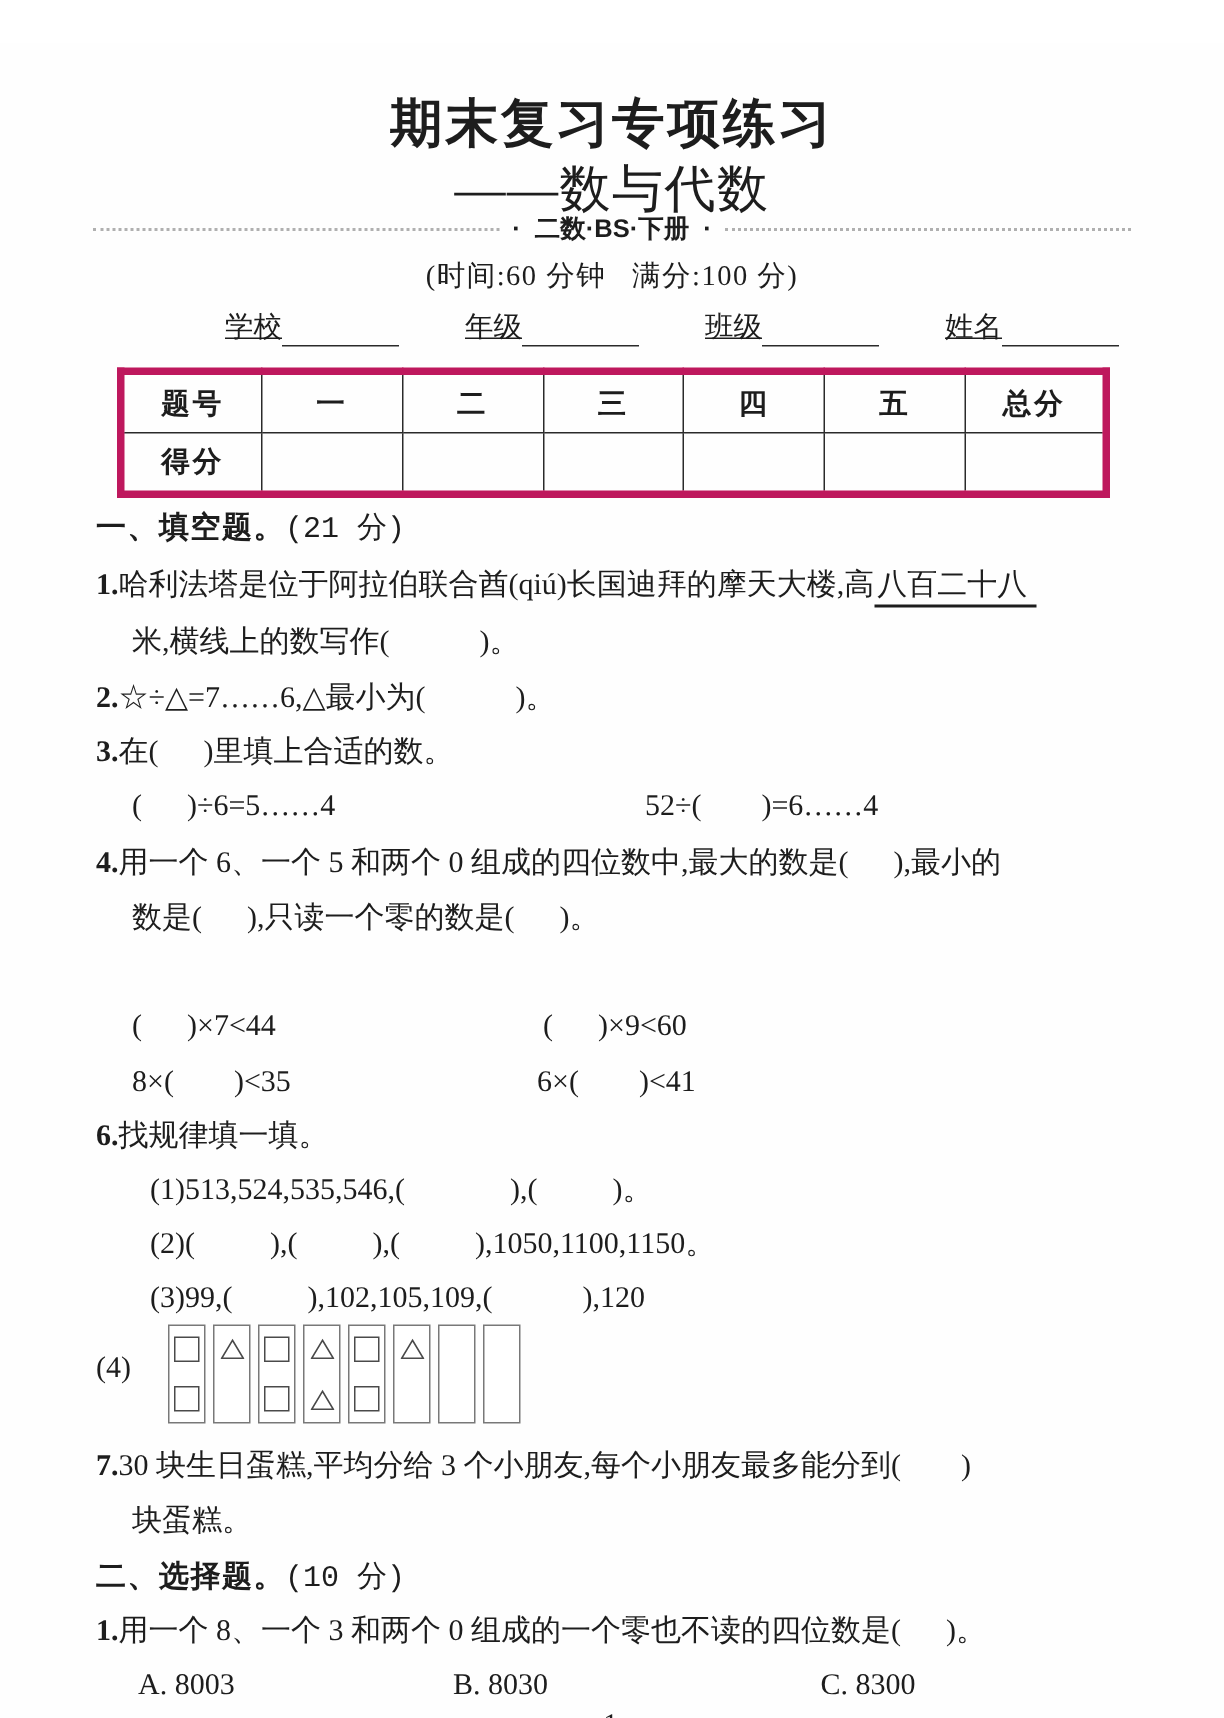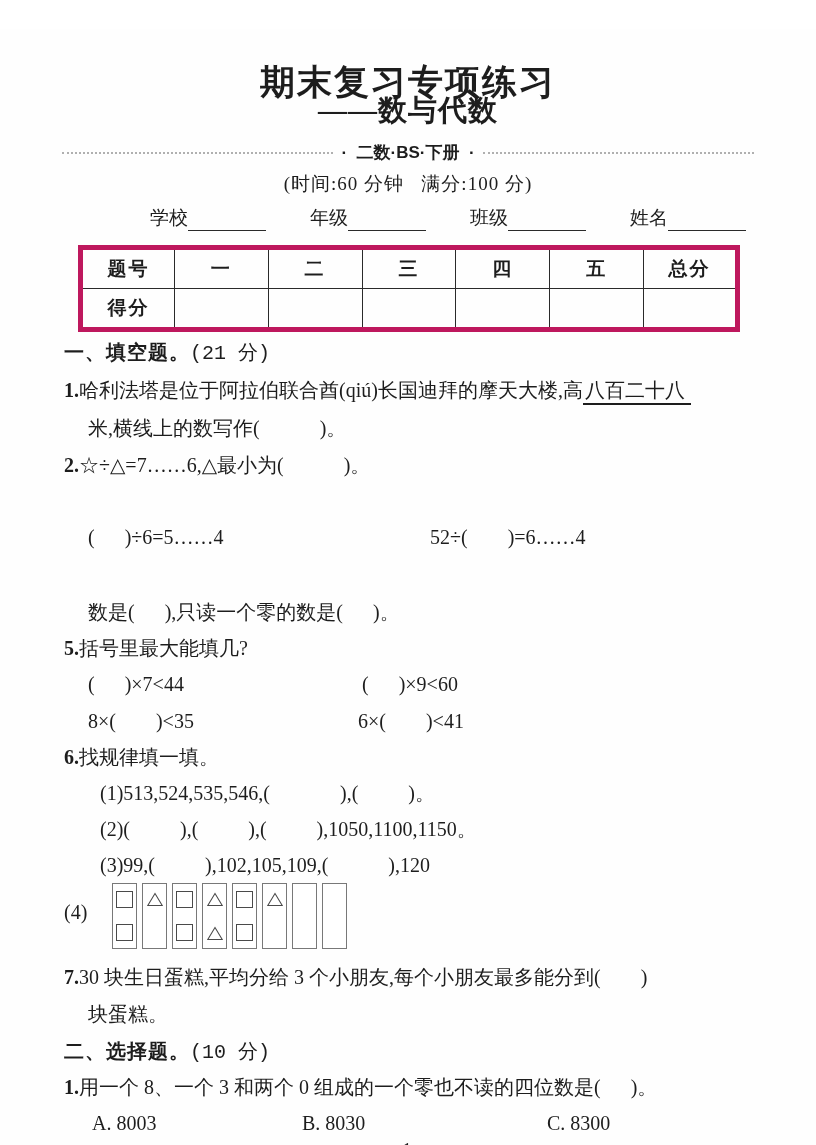--- a/index.html
+++ b/index.html
@@ -3,27 +3,27 @@
 <meta charset="utf-8">
 <style>
   html,body{margin:0;padding:0;background:#ffffff;}
   .page{
     position:relative;width:816px;height:1145px;background:#fefefe;
     font-family:"Liberation Serif","DejaVu Serif",serif;color:#1d1d1d;overflow:hidden;margin-top:29px;
   }
   .abs{position:absolute;}
   .center{left:0;right:0;text-align:center;}
   .title1{top:30px;font-size:35px;font-weight:800;letter-spacing:2px;}
-  .title2{top:62px;font-size:29px;font-weight:700;letter-spacing:1px;}
+  .title2{top:74px;font-size:34px;font-weight:400;letter-spacing:1px;}
   .rule-row{top:112px;left:62px;right:62px;display:flex;align-items:center;gap:8px;}
   .dotline{flex:1;border-top:2px dotted #b0b0b0;height:0;}
   .edition{font-family:"Liberation Sans","DejaVu Sans",sans-serif;font-weight:bold;font-size:17px;white-space:pre;}
   .exam-info{top:142px;font-size:19px;letter-spacing:1px;white-space:pre;}
   .fields{top:176px;left:150px;right:70px;display:flex;justify-content:space-between;font-size:19px;}
-  .field{display:flex;align-items:flex-end;}
+  .field{display:flex;align-items:flex-end;text-decoration:underline;}
   .blank{display:inline-block;width:78px;border-bottom:1.6px solid #2a2a2a;height:1em;}
   table.score{
     position:absolute;left:78px;top:216px;width:662px;border-collapse:collapse;table-layout:fixed;
     font-family:"Liberation Sans","DejaVu Sans",sans-serif;
   }
   table.score td{
     border:1.4px solid #2a2a2a;height:36px;text-align:center;vertical-align:middle;
     font-size:19px;font-weight:bold;letter-spacing:2px;
   }
   table.score{border:5px solid #be185d;}
@@ -106,26 +106,27 @@
   </tbody>
     </table>
 
   <div class="line" style="left:64px;top:308px;"><span class="sec">一、填空题。</span><span class="pts">(21 分)</span></div>
 
   <div class="line" style="left:64px;top:346px;"><span class="qno">1.</span><span>哈利法塔是位于阿拉伯联合酋(qiú)长国迪拜的摩天大楼,高</span><span class="underlined">八百二十八</span></div>
   <div class="line" style="left:88px;top:384px;">米,横线上的数写作(            )。</div>
 
   <div class="line" style="left:64px;top:421px;"><span class="qno">2.</span><span>☆÷△=7……6,△最小为(            )。</span></div>
 
+  <div class="line" style="left:64px;top:457px;"><span class="qno">3.</span><span>在(      )里填上合适的数。</span></div>
   <div class="line" style="left:88px;top:493px;">(      )÷6=5……4</div>
   <div class="line" style="left:430px;top:493px;">52÷(        )=6……4</div>
 
+  <div class="line" style="left:64px;top:531px;"><span class="qno">4.</span><span>用一个 6、一个 5 和两个 0 组成的四位数中,最大的数是(      ),最小的</span></div>
   <div class="line" style="left:88px;top:568px;">数是(      ),只读一个零的数是(      )。</div>
 
-  <div class="line" style="left:64px;top:604px;"><span class="qno">5.</span><span>括号里最大能填几?</span></div>
   <div class="line" style="left:88px;top:640px;">(      )×7&lt;44</div>
   <div class="line" style="left:362px;top:640px;text-align:right;">(      )×9&lt;60</div>
   <div class="line" style="left:88px;top:677px;">8×(        )&lt;35</div>
   <div class="line" style="left:358px;top:677px;">6×(        )&lt;41</div>
 
   <div class="line" style="left:64px;top:713px;"><span class="qno">6.</span><span>找规律填一填。</span></div>
   <div class="line" style="left:100px;top:749px;">(1)513,524,535,546,(              ),(          )。</div>
   <div class="line" style="left:100px;top:785px;">(2)(          ),(          ),(          ),1050,1100,1150。</div>
   <div class="line" style="left:100px;top:821px;">(3)99,(          ),102,105,109,(            ),120</div>
 

